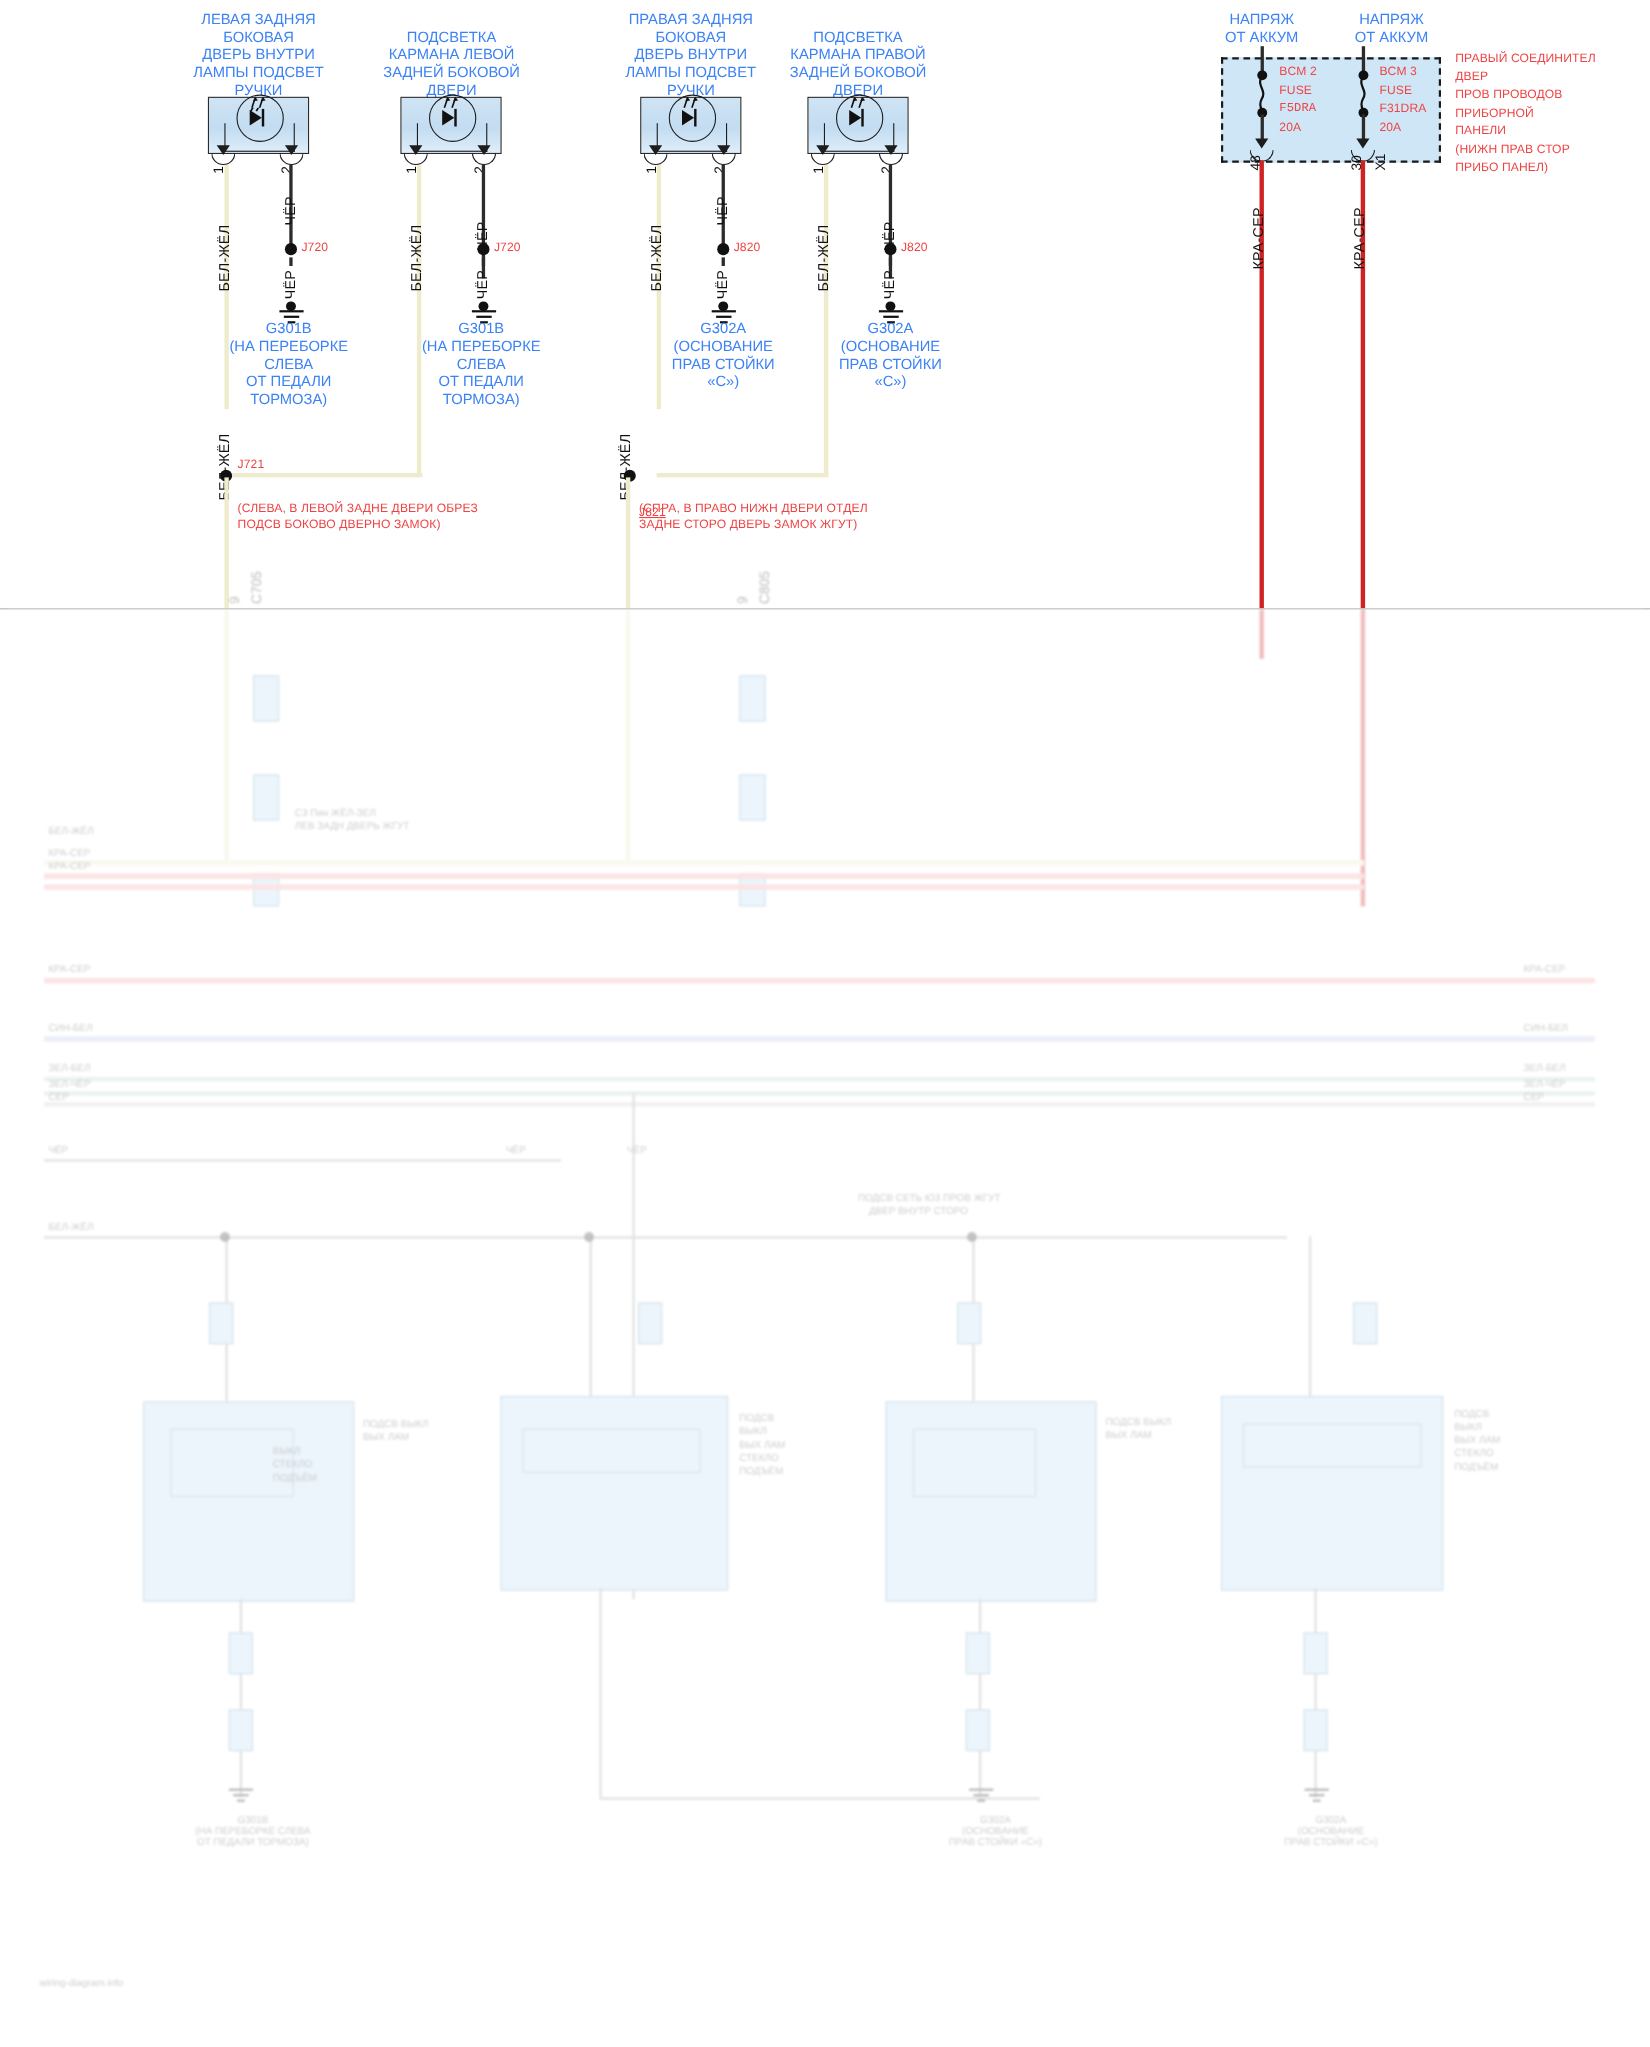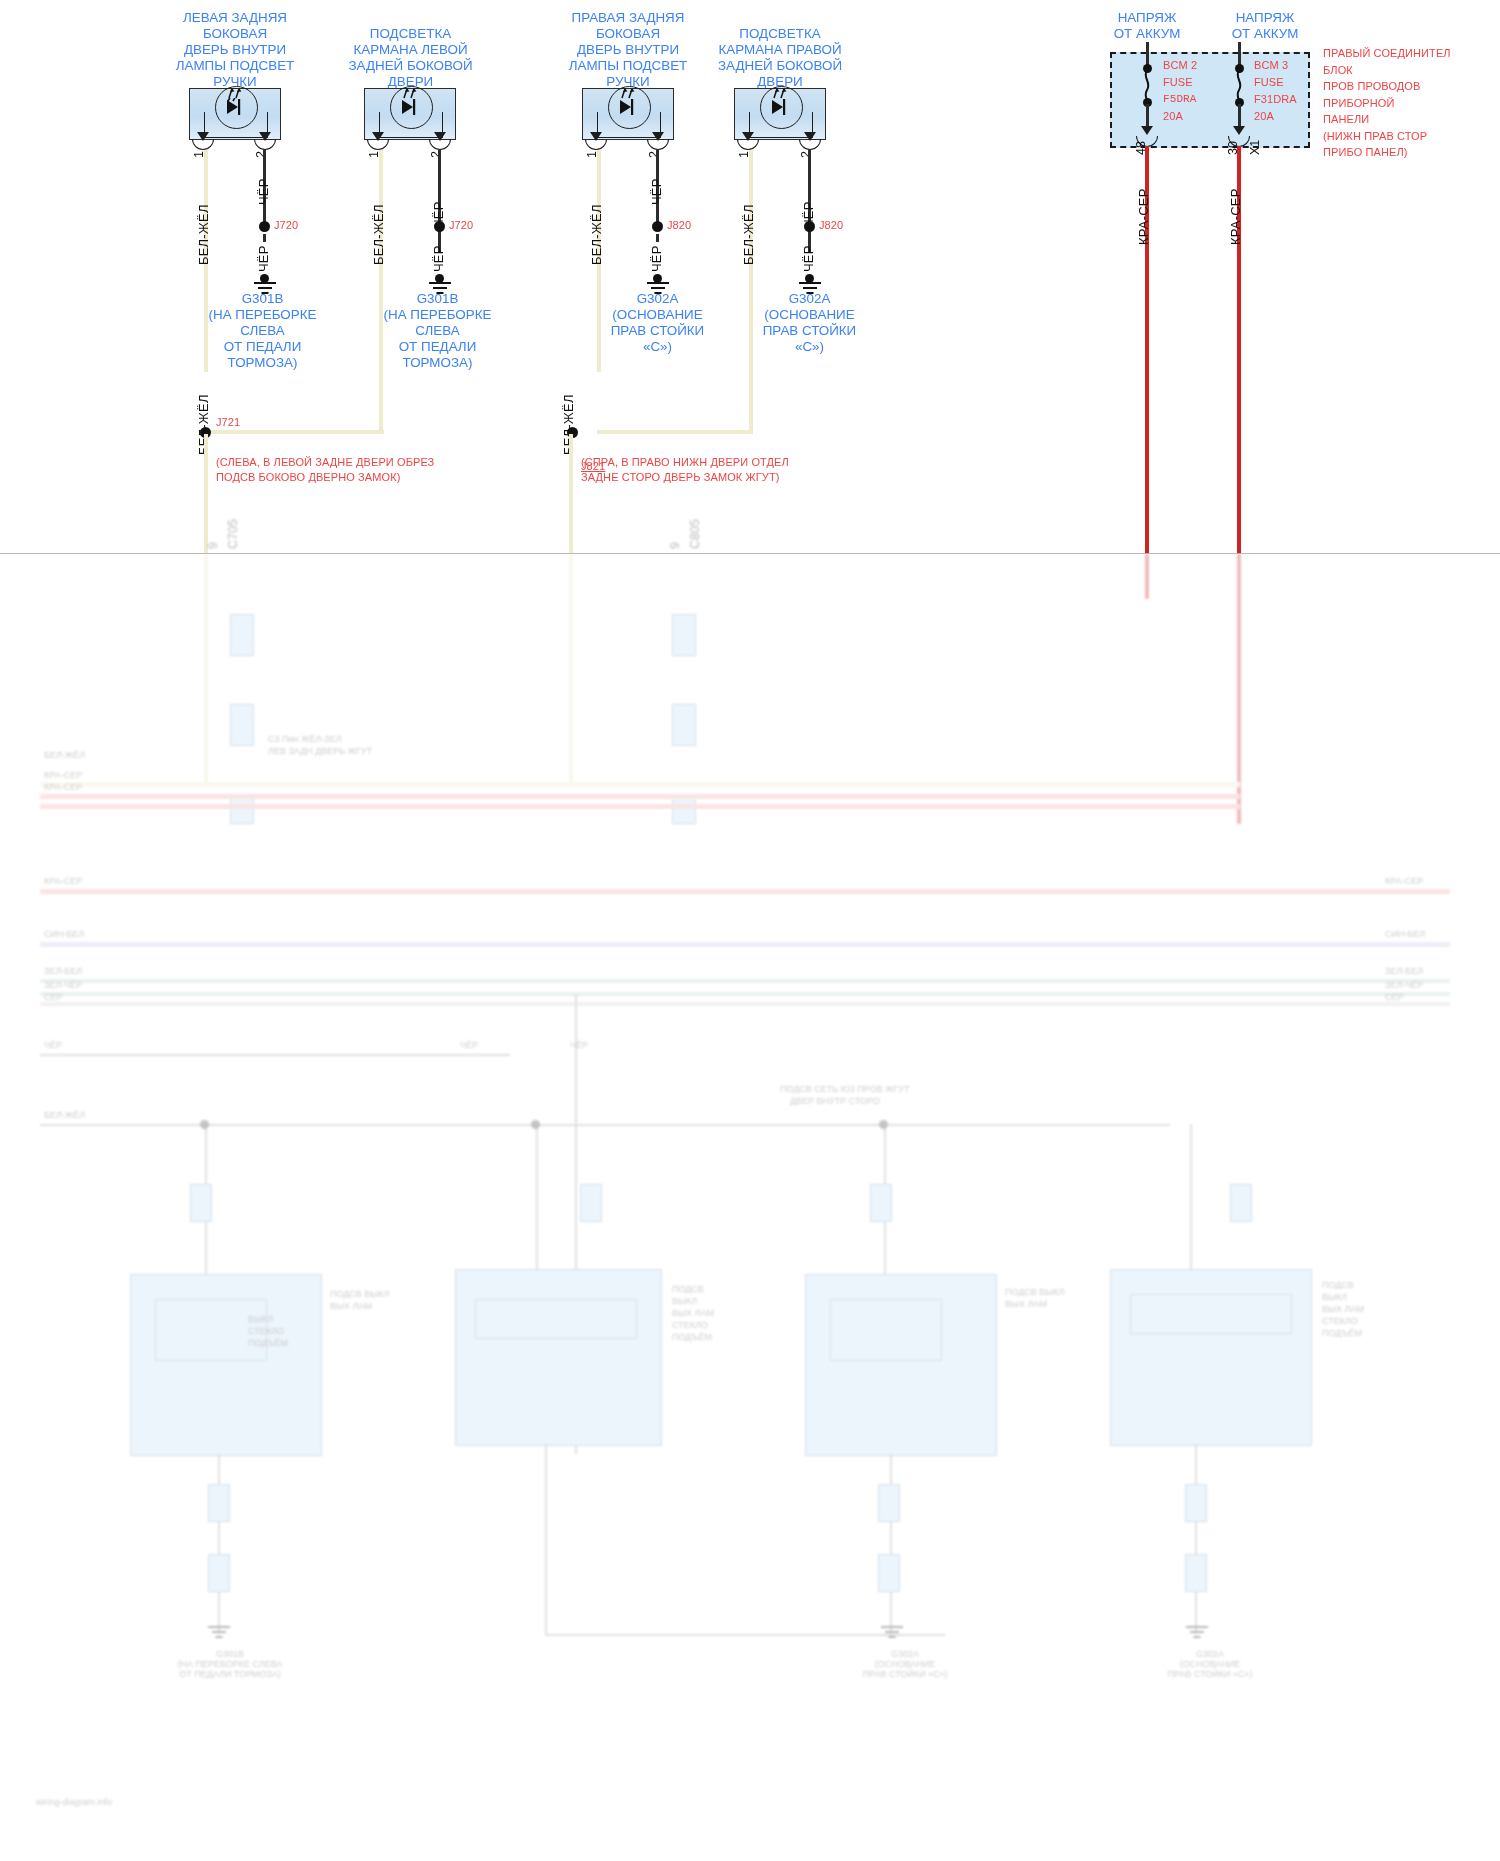--- a/index.html
+++ b/index.html
@@ -362,21 +362,21 @@
       <div class="t" style="left:1254px;top:92px;">F31DRA</div>
       <div class="t" style="left:1254px;top:109px;">20A</div>
       <div class="cup" style="left:1228px;top:136px;"></div>
       <div class="vert-sm" style="left:1226px;top:155px;">30</div>
       <div class="vert-sm" style="left:1248px;top:155px;">X1</div>
       <div class="w w-red" style="left:1237px;top:146px;width:4px;height:407px;"></div>
       <div class="vert" style="left:1228px;top:245px;">КРА-СЕР</div>
 
       <div class="t" style="left:1323px;top:45px;line-height:16.5px;">
         <div>ПРАВЫЙ СОЕДИНИТЕЛ</div>
-        <div>БЛОК</div>
+        <div>ДВЕР</div>
         <div>ПРОВ ПРОВОДОВ</div>
         <div>ПРИБОРНОЙ</div>
         <div>ПАНЕЛИ</div>
         <div>(НИЖН ПРАВ СТОР</div>
         <div>ПРИБО ПАНЕЛ)</div>
       </div>
     </div>
   </div>
 
   <div class="sheet-bottom">

